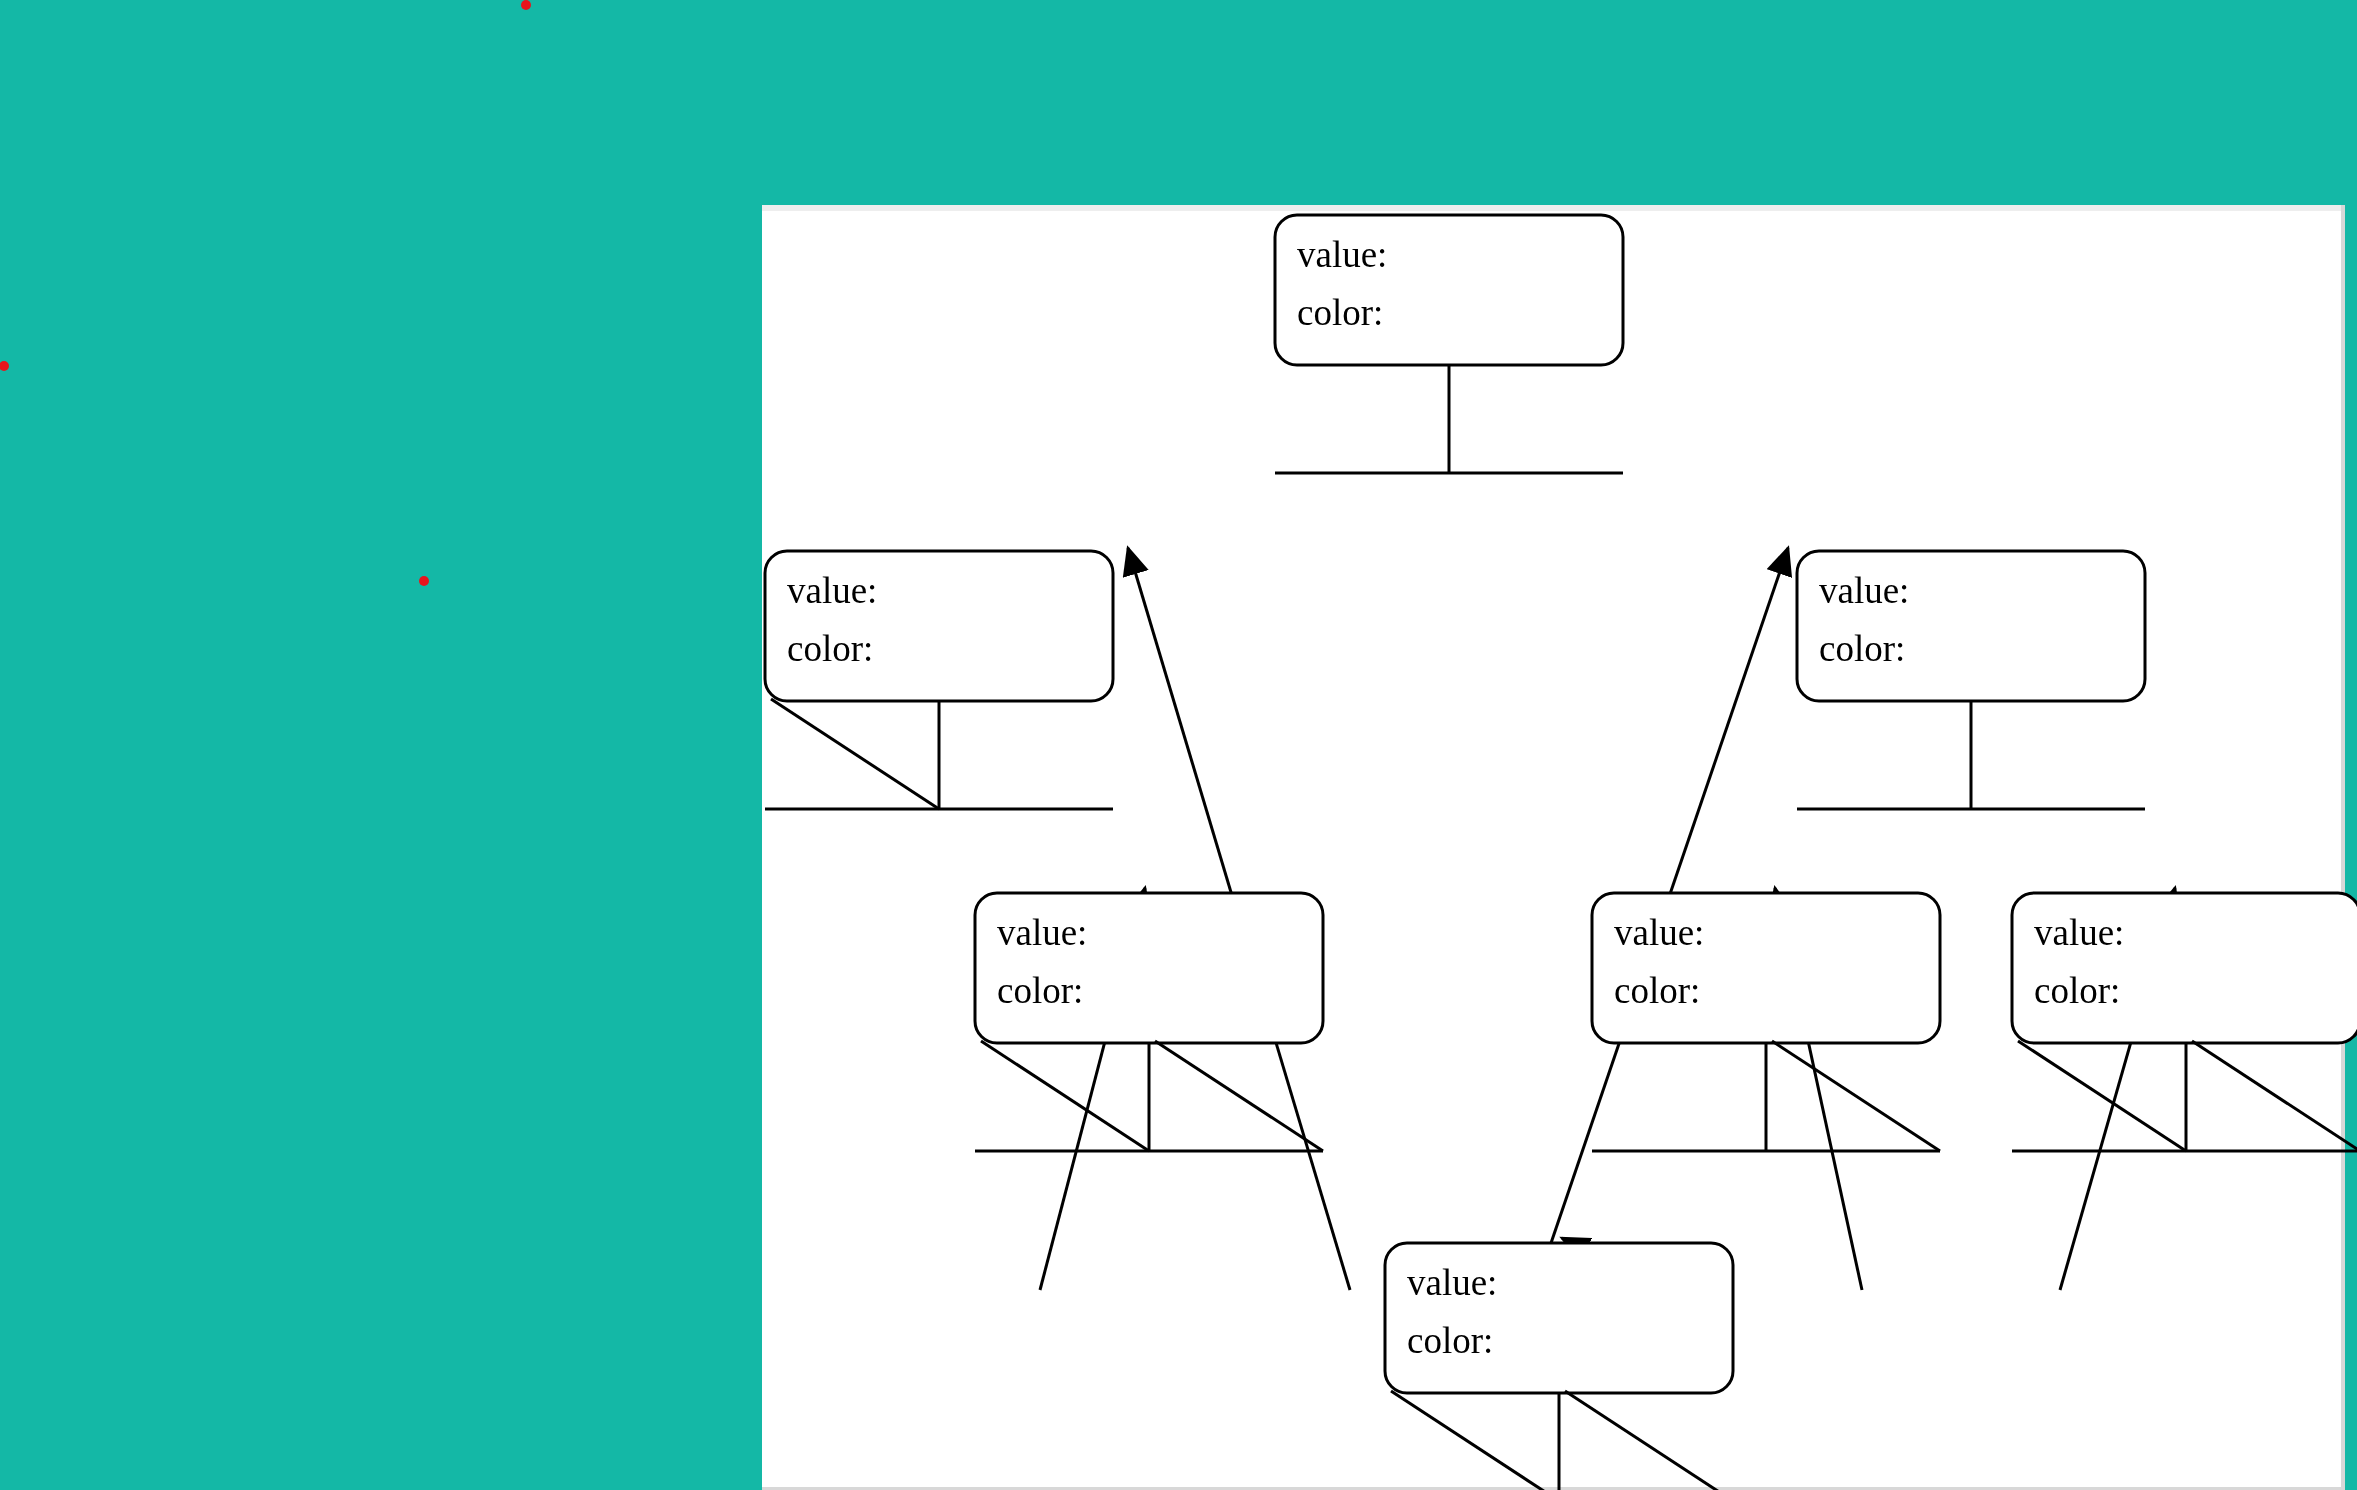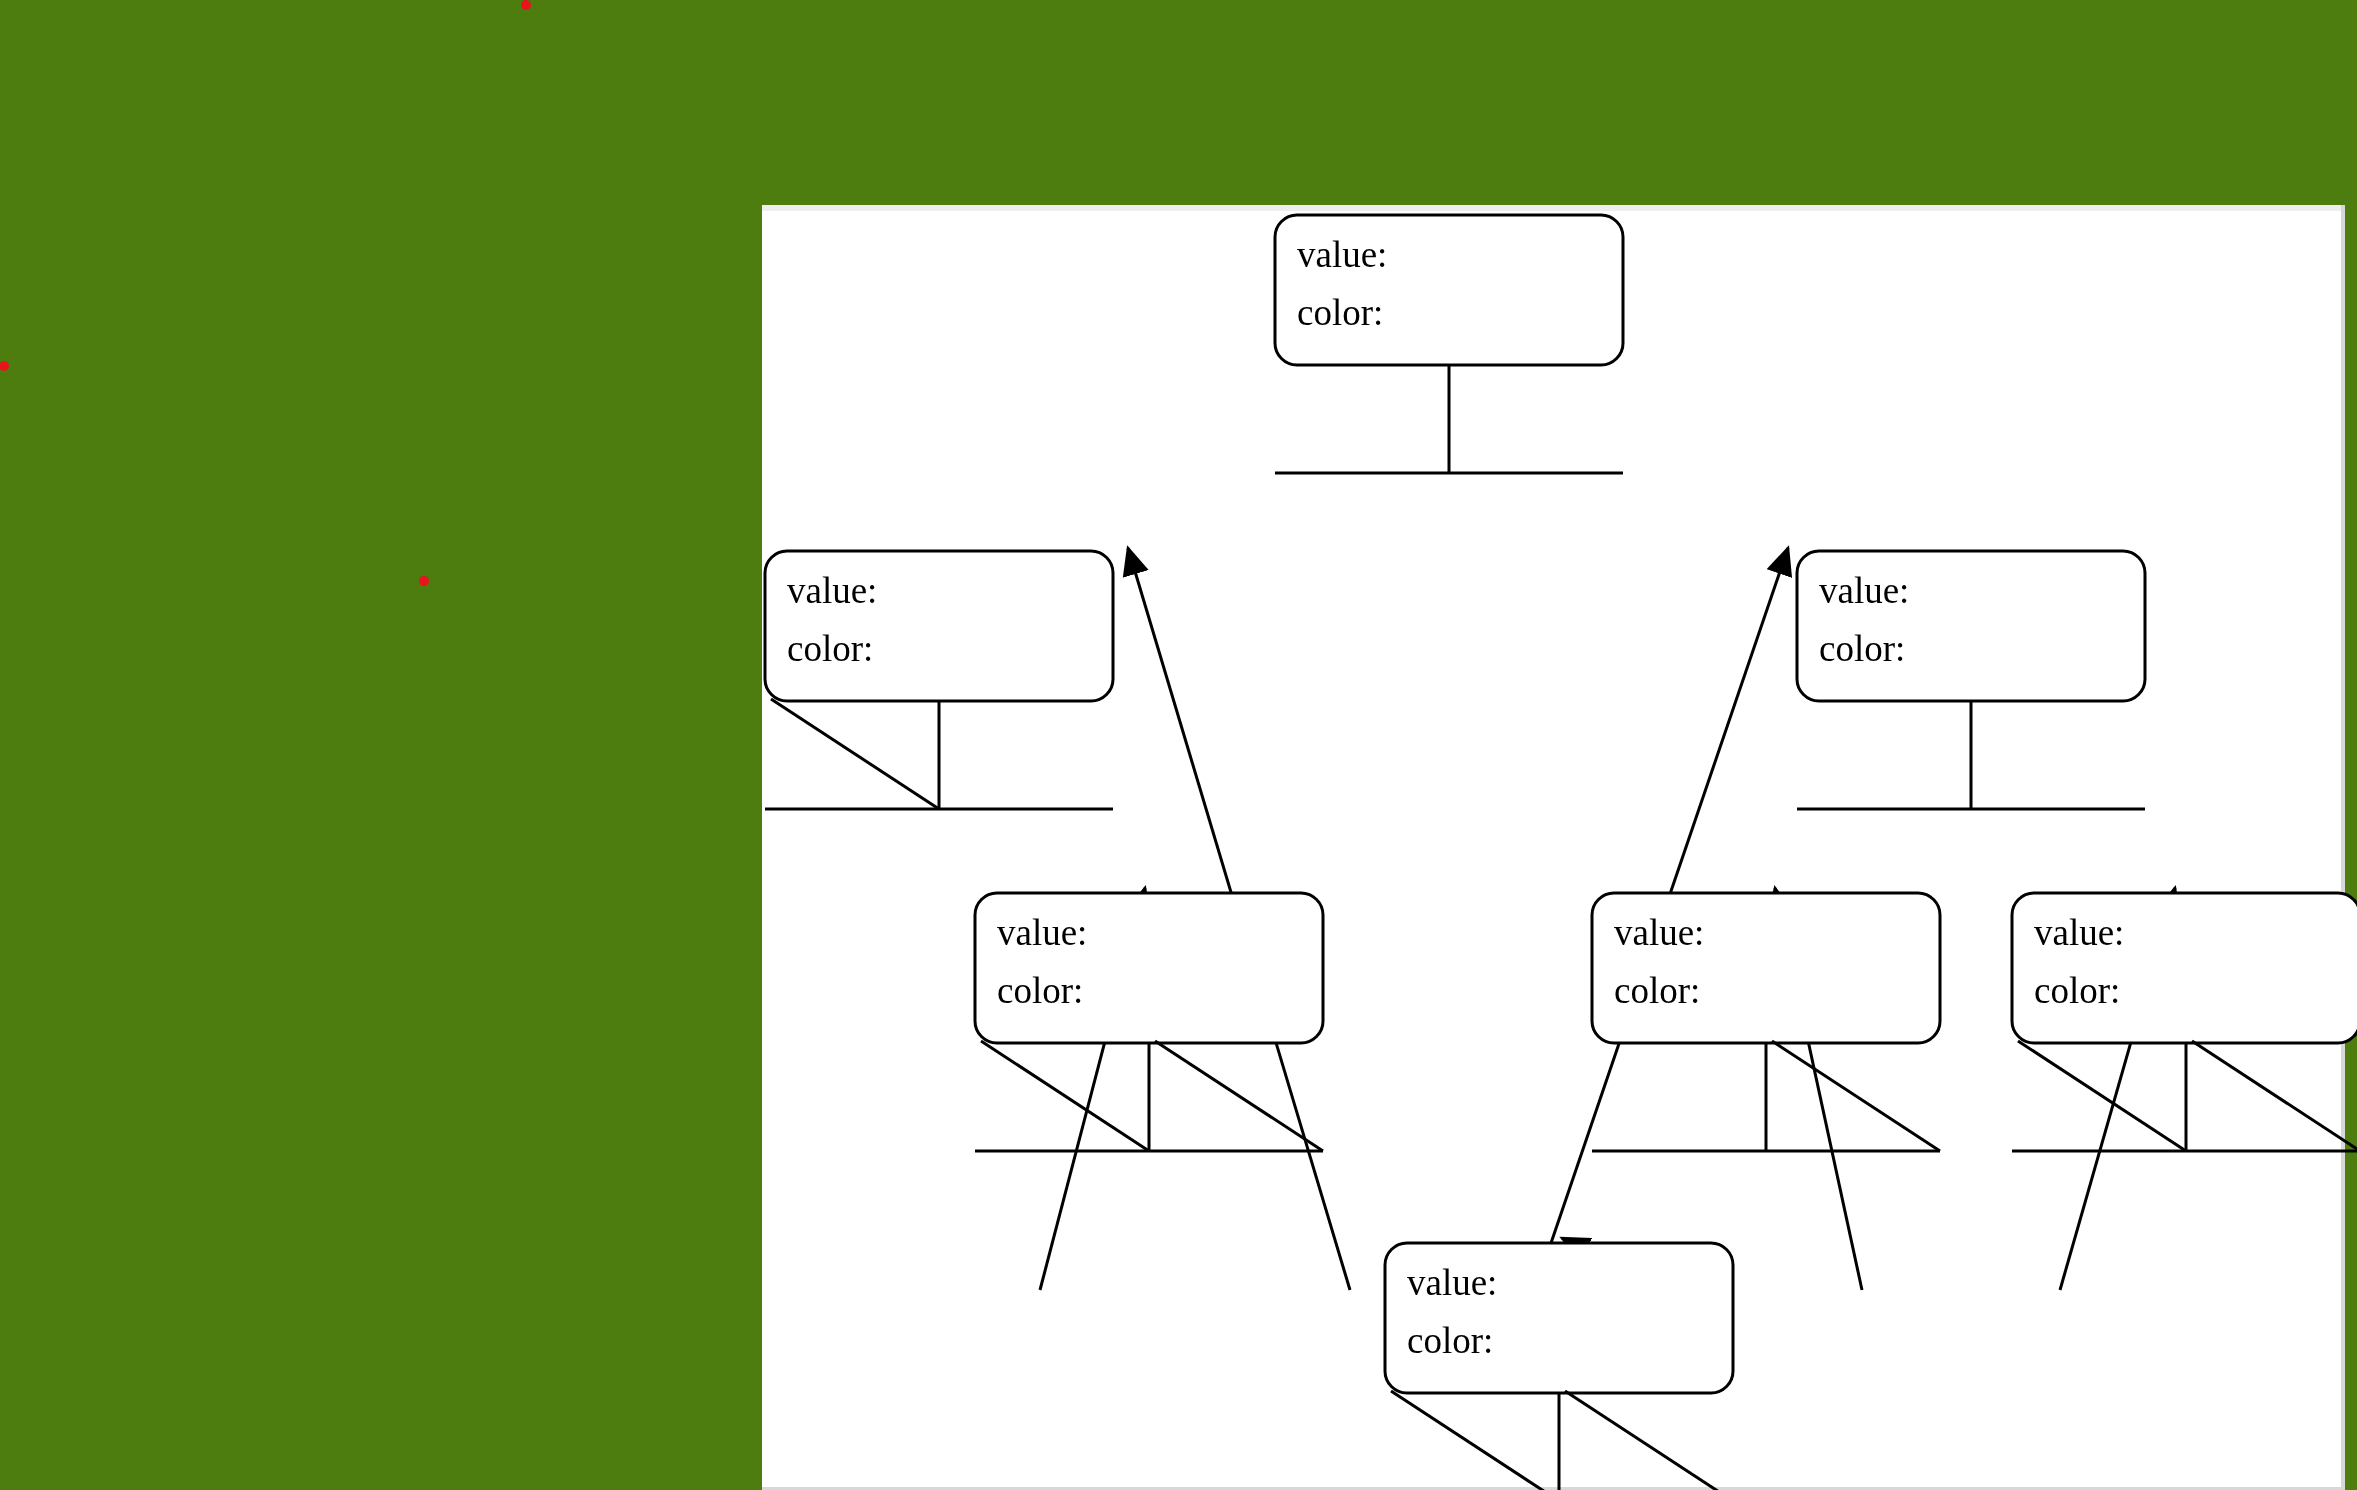--- a/index.html
+++ b/index.html
@@ -9,21 +9,21 @@
   #panel-topstrip{position:absolute;background:#eeeeee;}
   #panel-rightedge{position:absolute;background:#d8d8d8;}
   #panel-bottomedge{position:absolute;background:#d8d8d8;}
   .dot{position:absolute;background:#e8141c;border-radius:50%;}
   #svg{position:absolute;left:0;top:0;}
   .node-label{font-family:"Liberation Serif","DejaVu Serif",serif;font-size:37px;fill:#000;}
 </style>
 </head>
 <body>
 
-<div id="root" style="width: 2357px; height: 1490px; background: #4d7c0f;">
+<div id="root" style="width: 2357px; height: 1490px; background: #14b8a6;">
 
   <div id="panel" style="left: 762px; top: 205px; width: 1583px; height: 1285px; background: rgb(255, 255, 255);"></div>
   <div id="panel-topstrip" style="left: 762px; top: 205px; width: 1583px; height: 6px; background: rgb(238, 238, 238);"></div>
   <div id="panel-rightedge" style="left: 2341px; top: 205px; width: 4px; height: 1285px; background: rgb(216, 216, 216);"></div>
   <div id="panel-bottomedge" style="left: 762px; top: 1487px; width: 1583px; height: 3px; background: rgb(216, 216, 216);"></div>
 
   <div id="dots">
       <div class="dot" style="left: 521px; top: 0px; width: 10px; height: 10px; background: rgb(232, 20, 28);"></div>
       <div class="dot" style="left: -1px; top: 361px; width: 10px; height: 10px; background: rgb(232, 20, 28);"></div>
       <div class="dot" style="left: 419px; top: 576px; width: 10px; height: 10px; background: rgb(232, 20, 28);"></div>

